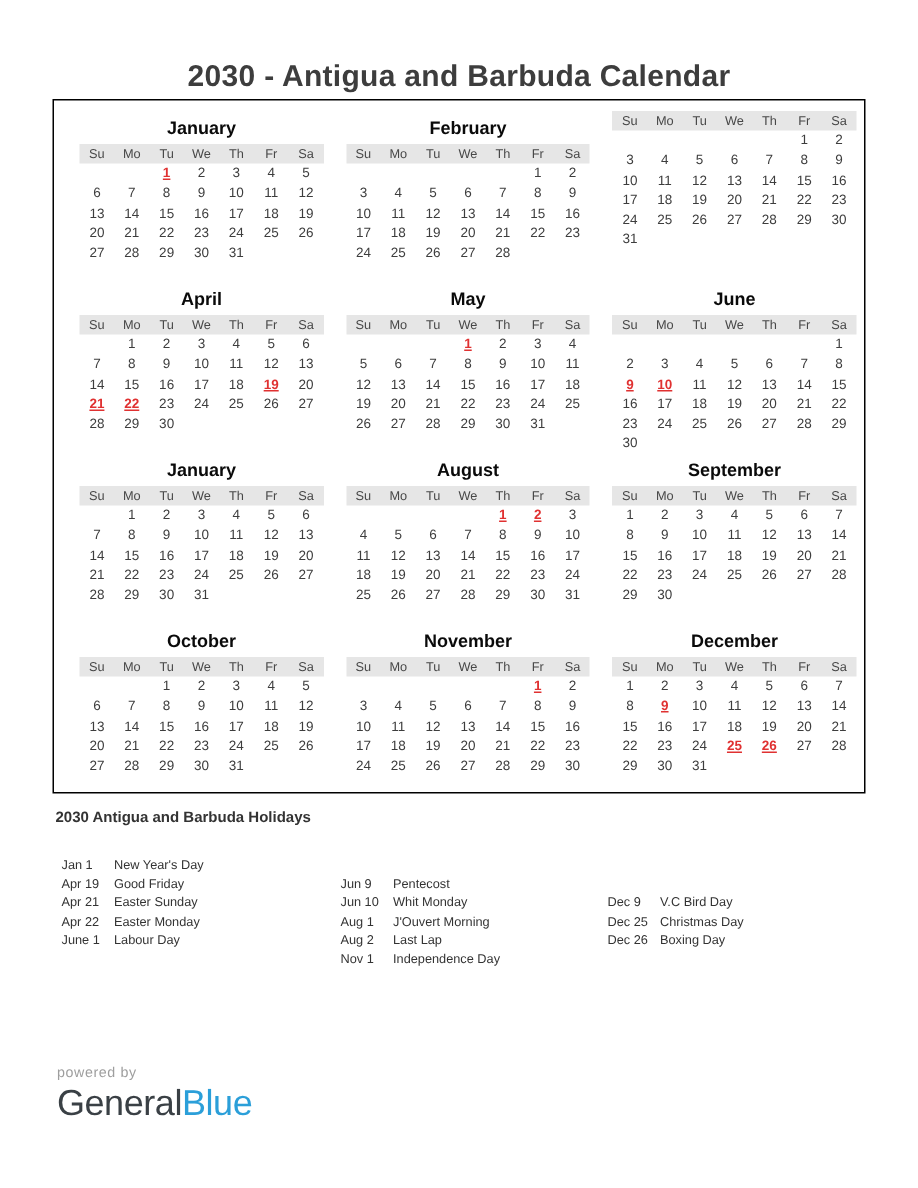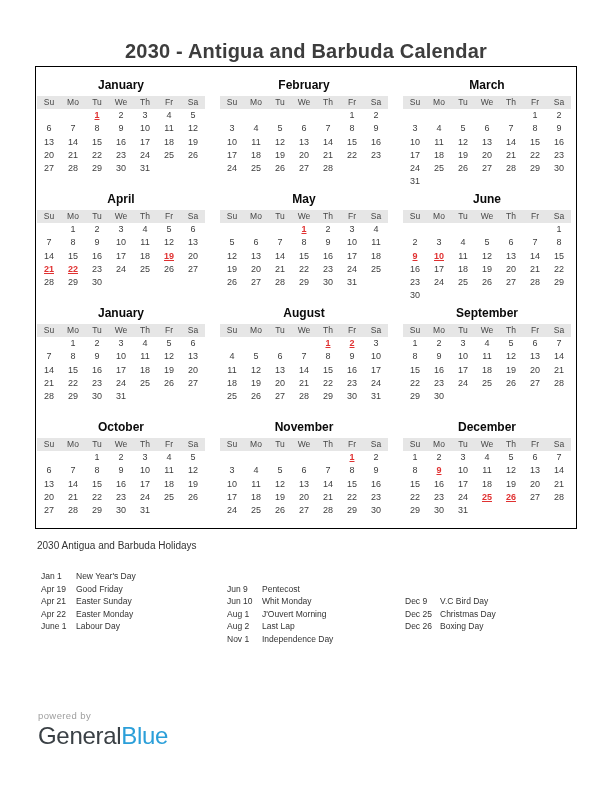--- a/index.html
+++ b/index.html
@@ -8,42 +8,42 @@
     width:612px; height:792px; position:relative; margin:0 auto;
     font-family:"Liberation Sans", sans-serif;
     -webkit-font-smoothing:antialiased;
   }
   .page-title {
     margin-top:40px; text-align:center;
     font-size:20px; font-weight:bold; color:#3d3d3d; letter-spacing:0.2px;
   }
   .calendar-box {
     width:542px; height:463px; margin:3px auto 11px;
-    border:1px solid #000; padding:7px 5px 0 1px; overflow:hidden;
+    border:1px solid #000; padding:7px 5px 0 17px; overflow:hidden;
   }
   .months-grid {
     display:grid; grid-template-columns:1fr 1fr 1fr;
     column-gap:15px; grid-auto-rows:114px;
   }
   .month-title {
     text-align:center; font-size:12px; font-weight:bold; color:#0a0a0a;
     height:22px; padding-top:4px;
   }
   .week { display:grid; grid-template-columns:repeat(7,1fr); height:13.2px; }
   .header-row { background:var(--weekday-header-bg,#e6e6e6); }
   .cell {
     text-align:center; font-size:9px; line-height:13.2px;
     color:var(--text-dark,#3d3d3d);
   }
   .weekday-header-cell { font-size:8.5px; color:#474747; }
   .day.red {
     color:var(--holiday-red,#e03131); font-weight:bold; text-decoration:underline;
   }
   .holidays-section { margin:8px 0 0 37px; }
-  .holidays-title { font-size:10px; font-weight:normal; color:#333333; }
+  .holidays-title { font-size:10px; font-weight:bold; color:#333333; }
   .holidays-rows {
     margin-top:20px; display:grid;
     grid-template-columns:186px 178px 1fr; grid-auto-rows:12.5px;
   }
   .holiday-cell { font-size:8.5px; color:#333333; padding-left:4px; white-space:nowrap; }
   .holiday-date { display:inline-block; width:35px; }
   .footer { position:absolute; left:38px; top:710px; }
   .powered-by { font-size:9.5px; color:#9e9e9e; letter-spacing:0.4px; }
   .logo { font-size:24px; color:#3a4045; letter-spacing:-0.3px; margin-top:1px; }
   .logo .blue { color:var(--brand-blue,#2b9fd9); }
@@ -163,21 +163,20 @@
           <span class="cell day">24</span>
           <span class="cell day">25</span>
           <span class="cell day">26</span>
           <span class="cell day">27</span>
           <span class="cell day">28</span>
           <span class="cell day"></span>
           <span class="cell day"></span>
         </div>
       </div>
       <div class="month">
-        <div class="month-title">March</div>
         <div class="week header-row">
           <span class="cell weekday-header-cell">Su</span>
           <span class="cell weekday-header-cell">Mo</span>
           <span class="cell weekday-header-cell">Tu</span>
           <span class="cell weekday-header-cell">We</span>
           <span class="cell weekday-header-cell">Th</span>
           <span class="cell weekday-header-cell">Fr</span>
           <span class="cell weekday-header-cell">Sa</span>
         </div>
         <div class="week">

